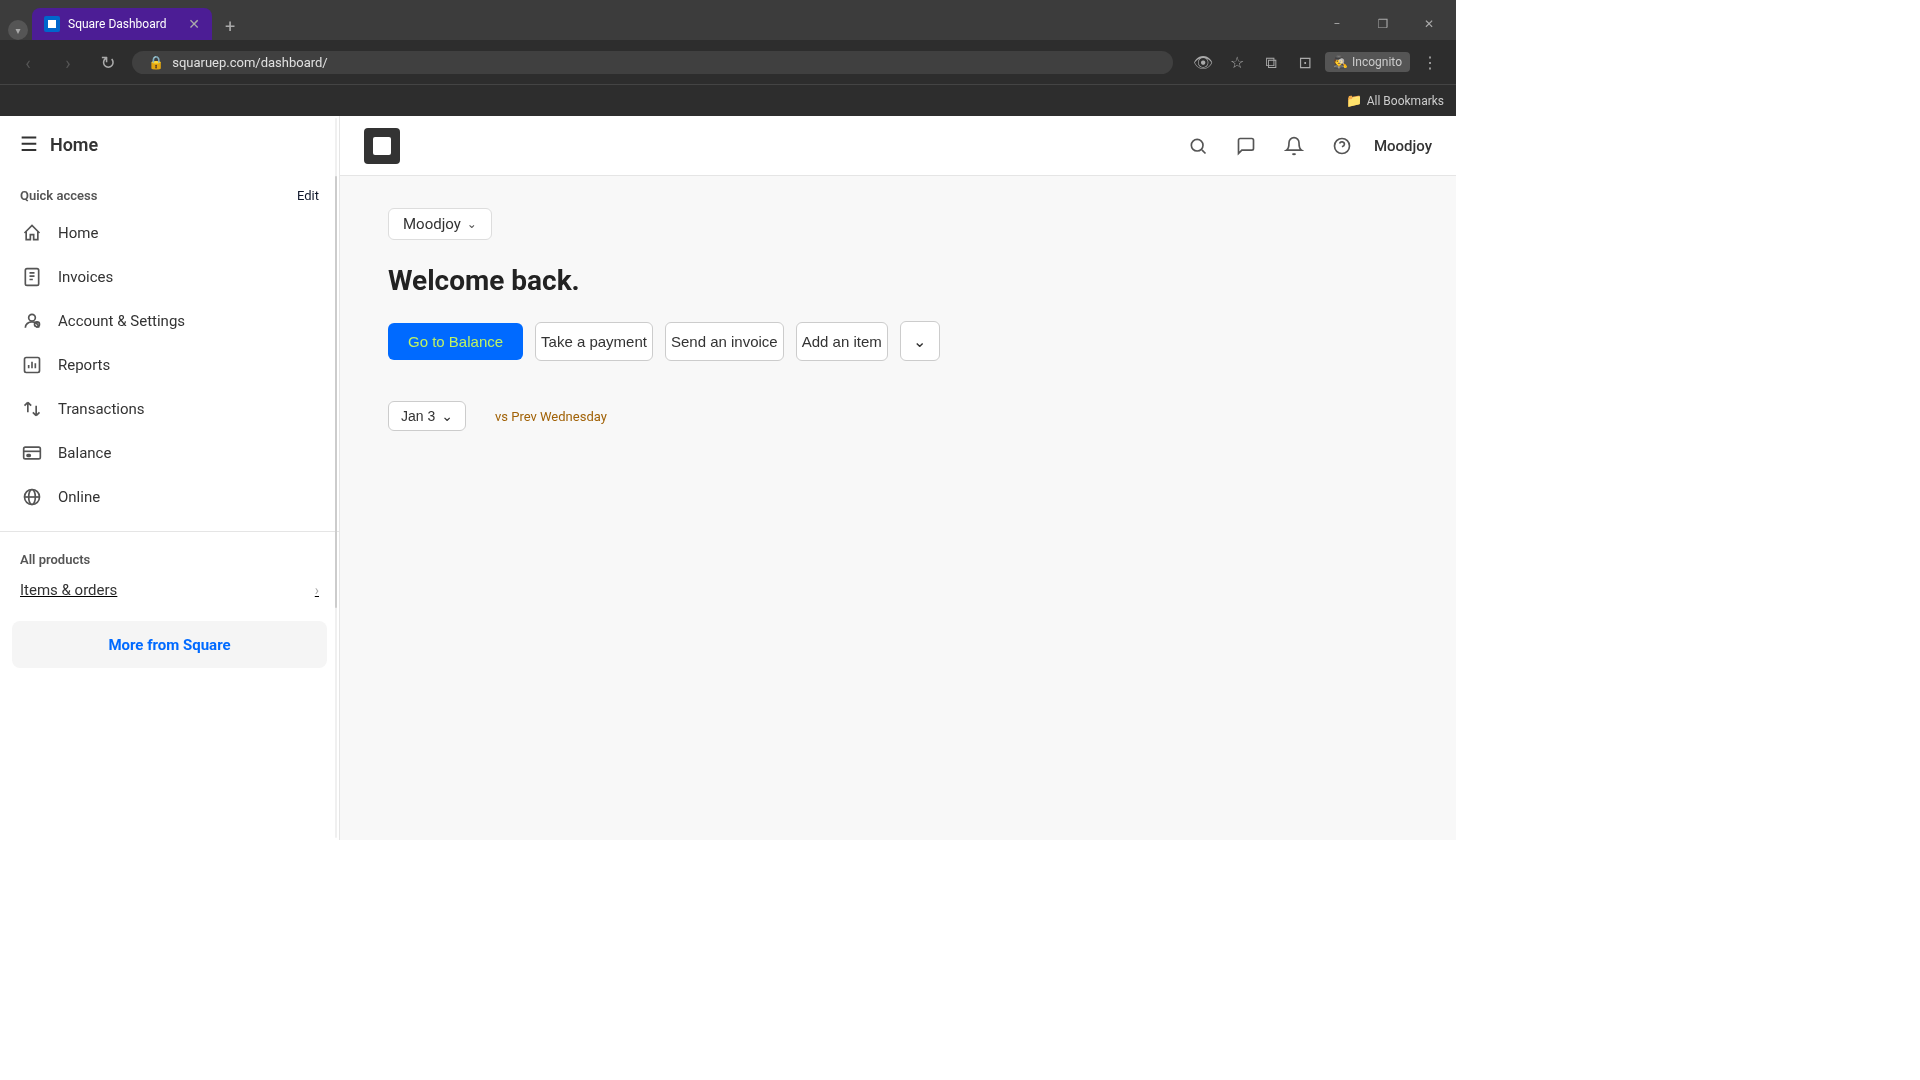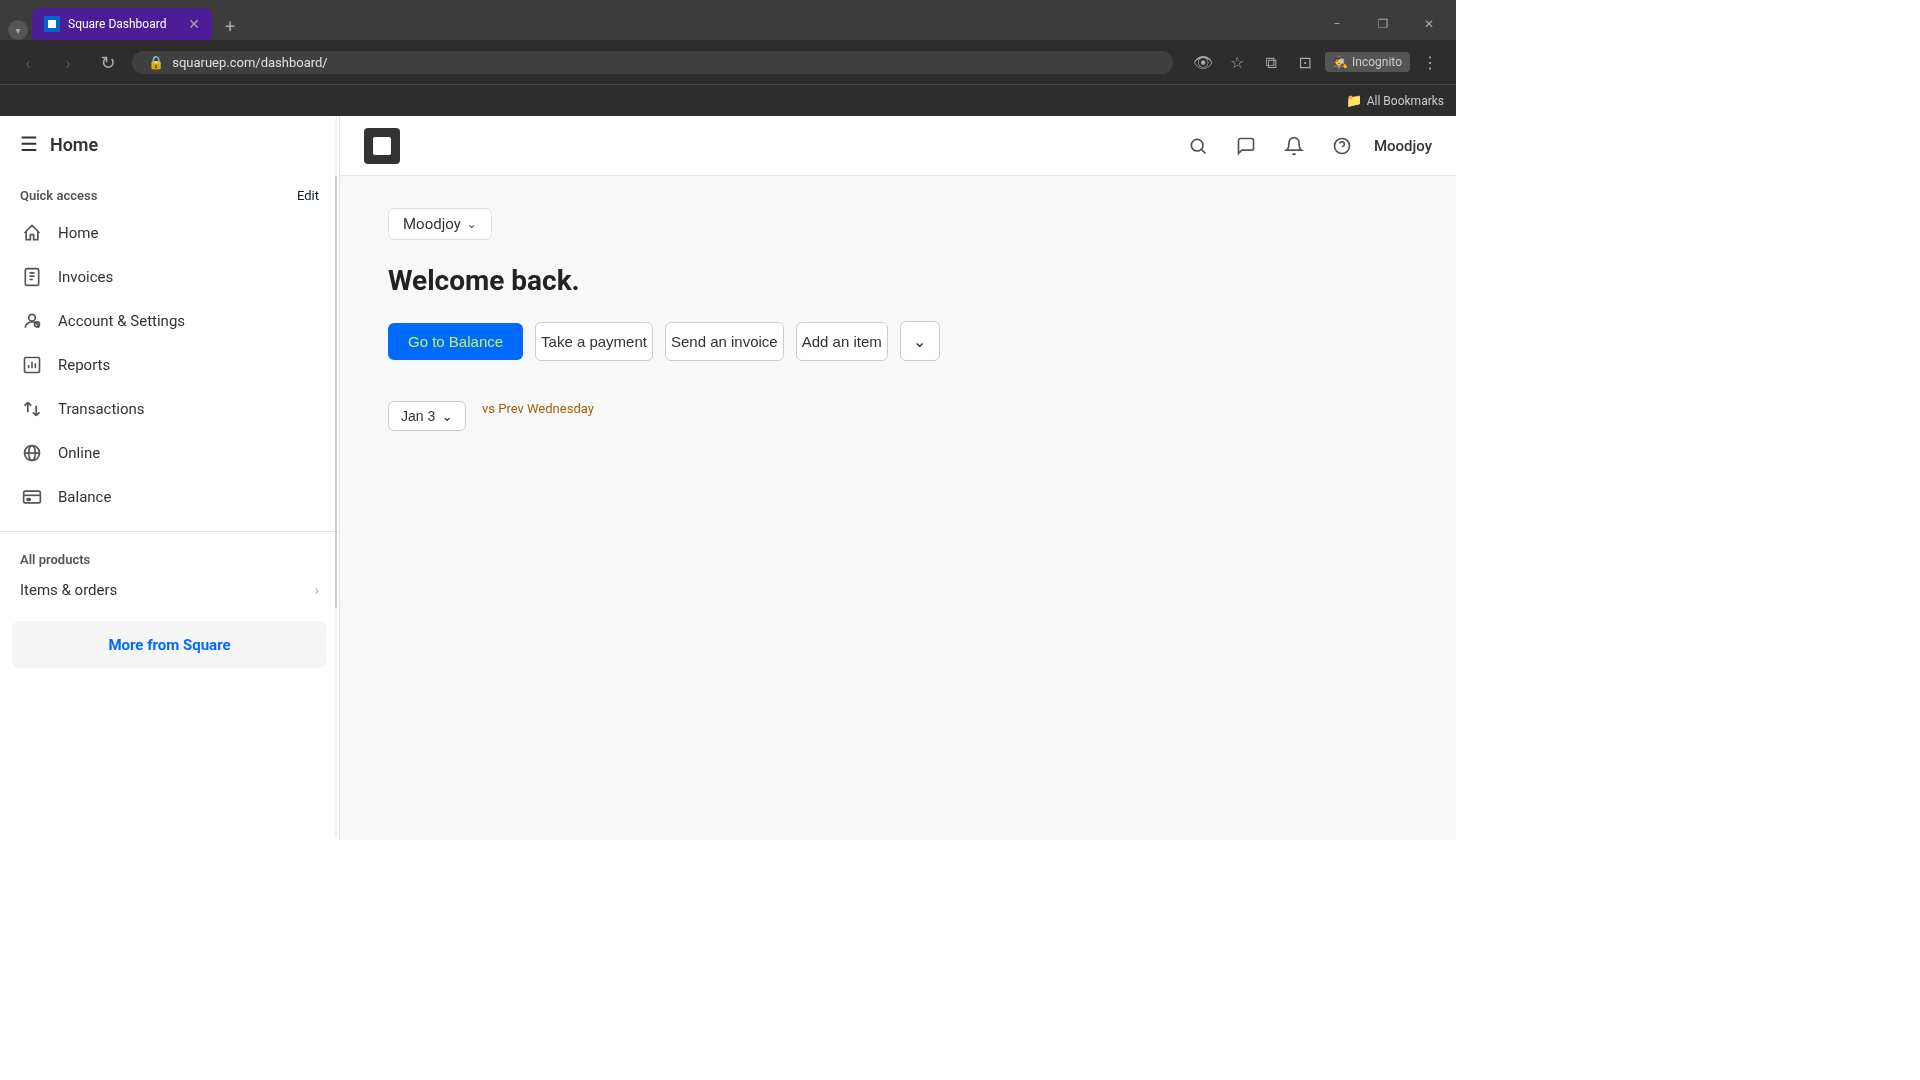--- a/index.html
+++ b/index.html
@@ -47,21 +47,21 @@
     .scroll-track { flex: 1; background: #f0f0f0; margin: 2px; border-radius: 3px; position: relative; }
     .scroll-thumb { position: absolute; top: 8%; left: 0; right: 0; height: 60%; background: #ccc; border-radius: 3px; }
 
     .nav-item { display: flex; align-items: center; gap: 14px; padding: 10px 20px; cursor: pointer; border-radius: 0; }
     .nav-icon { width: 24px; height: 24px; display: flex; align-items: center; justify-content: center; color: #555; font-size: 18px; flex-shrink: 0; }
     .nav-label { font-size: 15px; color: #333; }
 
     .sidebar-divider { height: 1px; background: #e5e5e5; margin: 12px 0; }
 
     .all-products-label { font-size: 13px; font-weight: 600; color: #555; padding: 8px 20px 4px; }
-    .items-orders { display: flex; align-items: center; justify-content: space-between; padding: 10px 20px; cursor: pointer; }
+    .items-orders { display: flex; align-items: center; justify-content: space-between; padding: 10px 20px; cursor: pointer; text-decoration: underline; }
     .items-orders-label { font-size: 15px; color: #333; }
     .chevron-right { color: #aaa; font-size: 14px; }
 
     .more-from-square { margin: 12px; background: #f5f5f5; border-radius: 8px; padding: 14px 20px; text-align: center; cursor: pointer; }
     .more-from-square span { color: #006aff; font-size: 15px; font-weight: 700; }
 
     
     .main { flex: 1; background: #f8f8f8; overflow-y: auto; display: flex; flex-direction: column; }
     .main::-webkit-scrollbar { width: 6px; }
     .main::-webkit-scrollbar-thumb { background: #ccc; border-radius: 3px; }
@@ -89,21 +89,21 @@
     .btn-secondary { background: #fff; color: #333; border: 1px solid #ccc; border-radius: 6px; padding: 10px 5px; font-size: 15px; font-weight: 500; cursor: pointer; }
     .btn-more { background: #fff; color: #333; border: 1px solid #ccc; border-radius: 6px; width: 40px; height: 40px; display: flex; align-items: center; justify-content: center; cursor: pointer; font-size: 16px; }
 
     .setup-card { background: #fff; border-radius: 8px; padding: 24px 32px; border: 1px solid #e5e5e5; margin-bottom: 24px; }
     .setup-row { display: flex; align-items: center; justify-content: space-between; }
     .setup-text { font-size: 16px; color: #333; font-weight: 500; }
     .setup-progress { display: flex; align-items: center; gap: 12px; }
     .progress-bar-container { width: 120px; height: 8px; background: #e0e0e0; border-radius: 4px; overflow: hidden; }
     .progress-bar-fill { height: 100%; background: #006aff; border-radius: 4px; width: 6%; }
     .progress-arrow { font-size: 18px; color: #555; cursor: pointer; }
-    .date-filter { display: flex; align-items: flex-start; gap: 16px; margin-bottom: 24px; }
+    .date-filter { display: flex; align-items: center; gap: 29px; margin-bottom: 24px; }
     .date-btn { display: inline-flex; align-items: center; gap: 6px; border: 1px solid #ccc; border-radius: 6px; padding: 6px 12px; font-size: 14px; color: #333; cursor: pointer; background: #fff; }
     .vs-text { font-size: 13px; color: #a16207; }
 
     .metrics-section { background: #fff; border-radius: 8px; border: 1px solid #e5e5e5; padding: 24px 32px; }
     .metric-label { font-size: 13px; color: #666; margin-bottom: 4px; }
     .metric-value { font-size: 28px; font-weight: 700; color: #222; margin-bottom: 8px; }
     .metric-change { display: flex; align-items: center; gap: 4px; font-size: 13px; color: #555; }
     .metric-chart { margin-top: 12px; height: 4px; background: #e0e0e0; border-radius: 2px; position: relative; }
     .metric-chart-line { position: absolute; left: 0; right: 20%; top: 0; bottom: 0; background: #006aff; border-radius: 2px; }
     .metric-dot { position: absolute; right: 20%; top: 50%; transform: translateY(-50%); width: 10px; height: 10px; background: #006aff; border-radius: 50%; border: 2px solid white; box-shadow: 0 0 0 2px #006aff; }
@@ -235,37 +235,37 @@
           <svg width="20" height="20" viewBox="0 0 24 24" fill="none" stroke="#555" stroke-width="2">
             <path d="M7 16V4m0 0L3 8m4-4l4 4M17 8v12m0 0l4-4m-4 4l-4-4"></path>
           </svg>
         </div>
         <span class="nav-label">Transactions</span>
       </div>
 
       <div class="nav-item">
         <div class="nav-icon">
           <svg width="20" height="20" viewBox="0 0 24 24" fill="none" stroke="#555" stroke-width="2">
+            <rect x="2" y="5" width="20" height="14" rx="2"></rect>
+            <path d="M2 10h20"></path>
+            <rect x="6" y="14" width="4" height="2" rx="1"></rect>
+          </svg>
+        </div>
+        <span class="nav-label">Balance</span>
+      </div>
+
+      <div class="nav-item">
+        <div class="nav-icon">
+          <svg width="20" height="20" viewBox="0 0 24 24" fill="none" stroke="#555" stroke-width="2">
             <circle cx="12" cy="12" r="9"></circle>
             <ellipse cx="12" cy="12" rx="4" ry="9"></ellipse>
             <path d="M3 12h18"></path>
           </svg>
         </div>
         <span class="nav-label">Online</span>
-      </div>
-
-      <div class="nav-item">
-        <div class="nav-icon">
-          <svg width="20" height="20" viewBox="0 0 24 24" fill="none" stroke="#555" stroke-width="2">
-            <rect x="2" y="5" width="20" height="14" rx="2"></rect>
-            <path d="M2 10h20"></path>
-            <rect x="6" y="14" width="4" height="2" rx="1"></rect>
-          </svg>
-        </div>
-        <span class="nav-label">Balance</span>
       </div>
 
       <div class="sidebar-divider"></div>
 
       <div class="all-products-label">All products</div>
       <div class="items-orders">
         <span class="items-orders-label">Items &amp; orders</span>
         <span class="chevron-right">›</span>
       </div>
 

